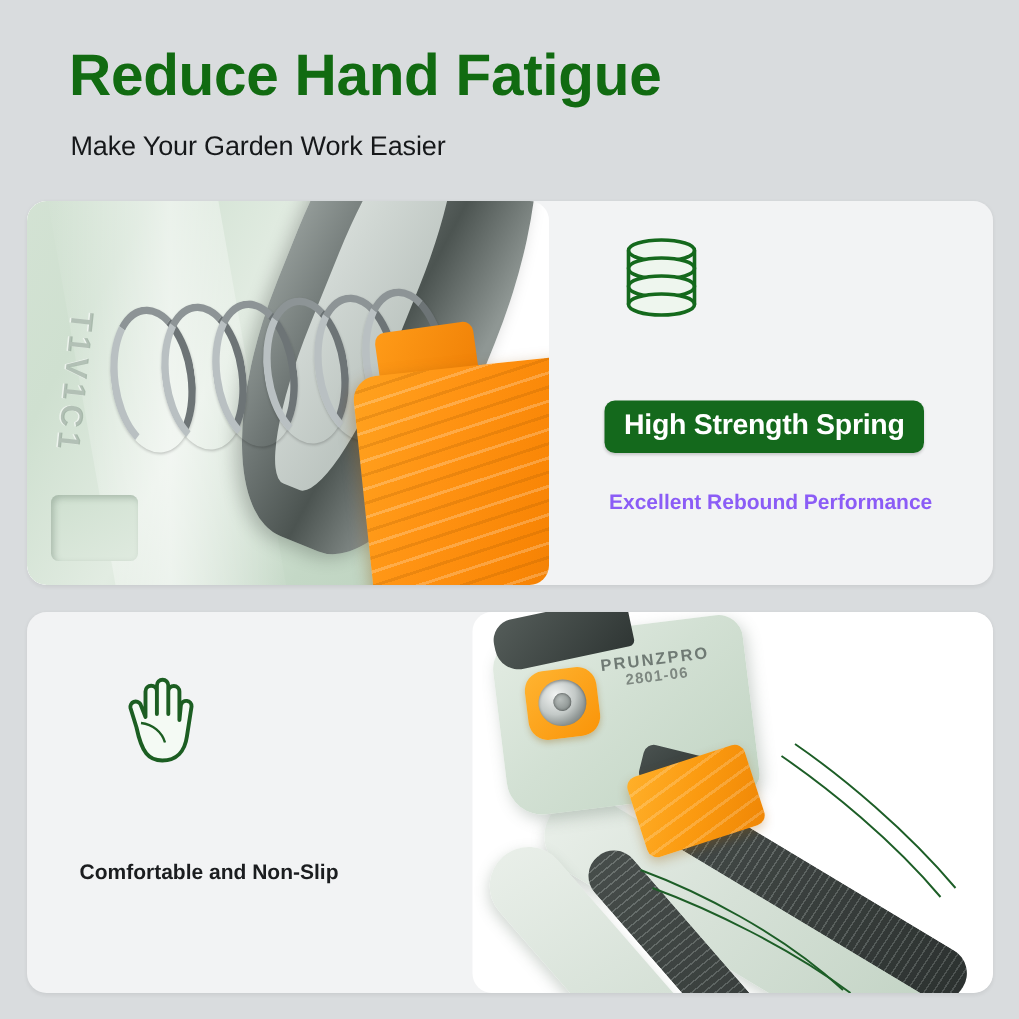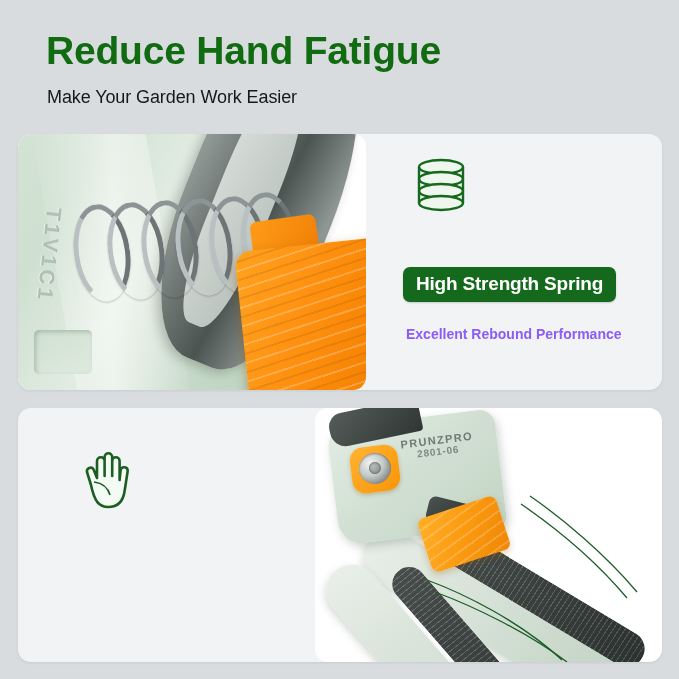--- a/index.html
+++ b/index.html
@@ -495,20 +495,21 @@
       <svg width="56" height="62" viewBox="0 0 56 62">
         <path d="M13 37 L9 24 a3.6 3.6 0 0 1 6.6-2.6 L19 30 L19 13
                  a3.8 3.8 0 0 1 7.6 0 L26.6 28 L26.6 9
                  a3.8 3.8 0 0 1 7.6 0 L34.2 28 L34.2 13
                  a3.7 3.7 0 0 1 7.4 0 L41.6 32 L42.6 22
                  a3.6 3.6 0 0 1 7.1 1 L46.6 43
                  c-1.4 10 -7 16 -16.4 16 c-9 0 -13.6 -5 -17.2 -22 z" fill="#f4faf4" stroke="#1c5e22" stroke-width="2.6" stroke-linejoin="round"></path>
         <path d="M16 34 c8 1 14 6 16 13" fill="none" stroke="#1c5e22" stroke-width="1.6"></path>
       </svg>
     </div>
+    <div id="caption-handle">Comfortable and Non-Slip</div>
   </div>
 
   <div class="photo-bottom">
 
     <div class="handle handle-upper"></div>
     <div class="handle handle-lower"></div>
     <div class="grip grip-upper"></div>
     <div class="grip grip-lower"></div>
 
     <svg class="swoosh" style="left:0;top:0;" width="347" height="254">

